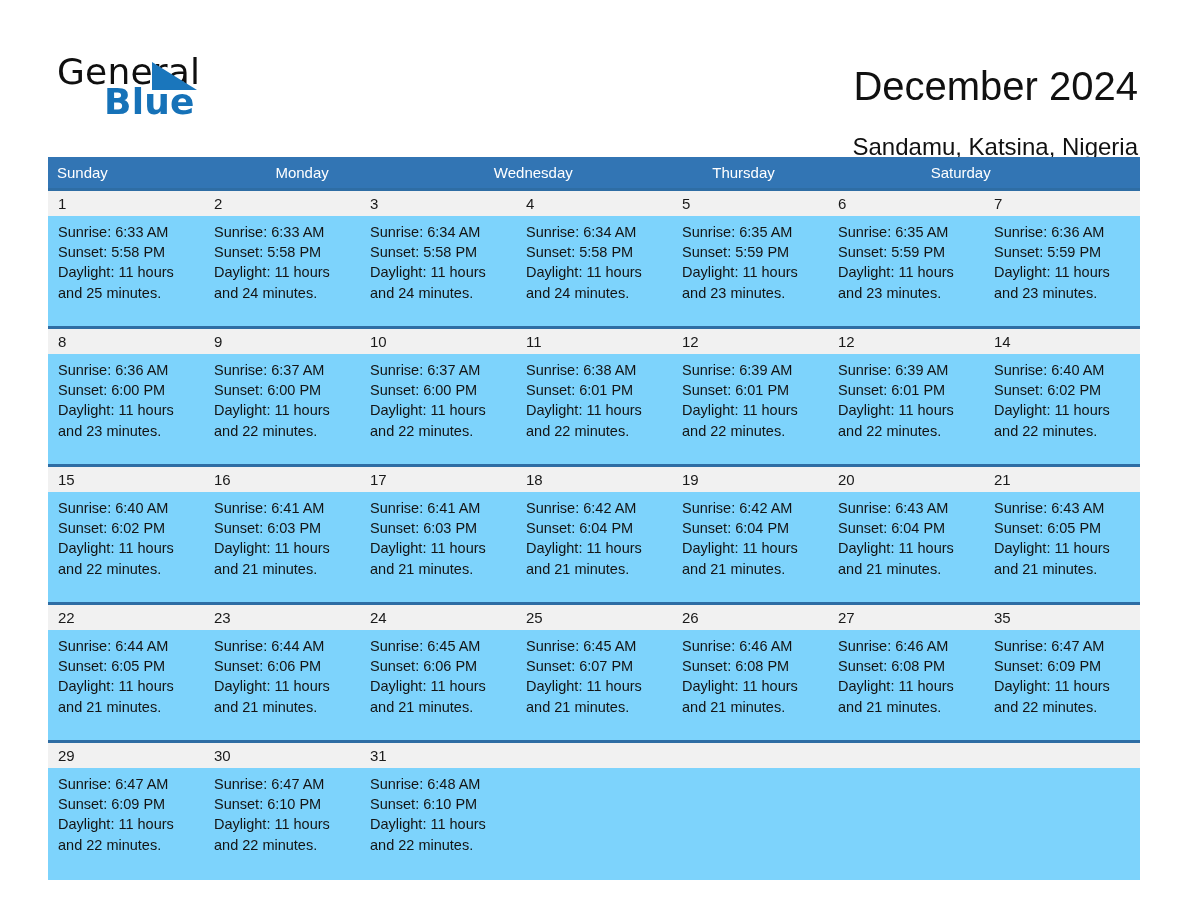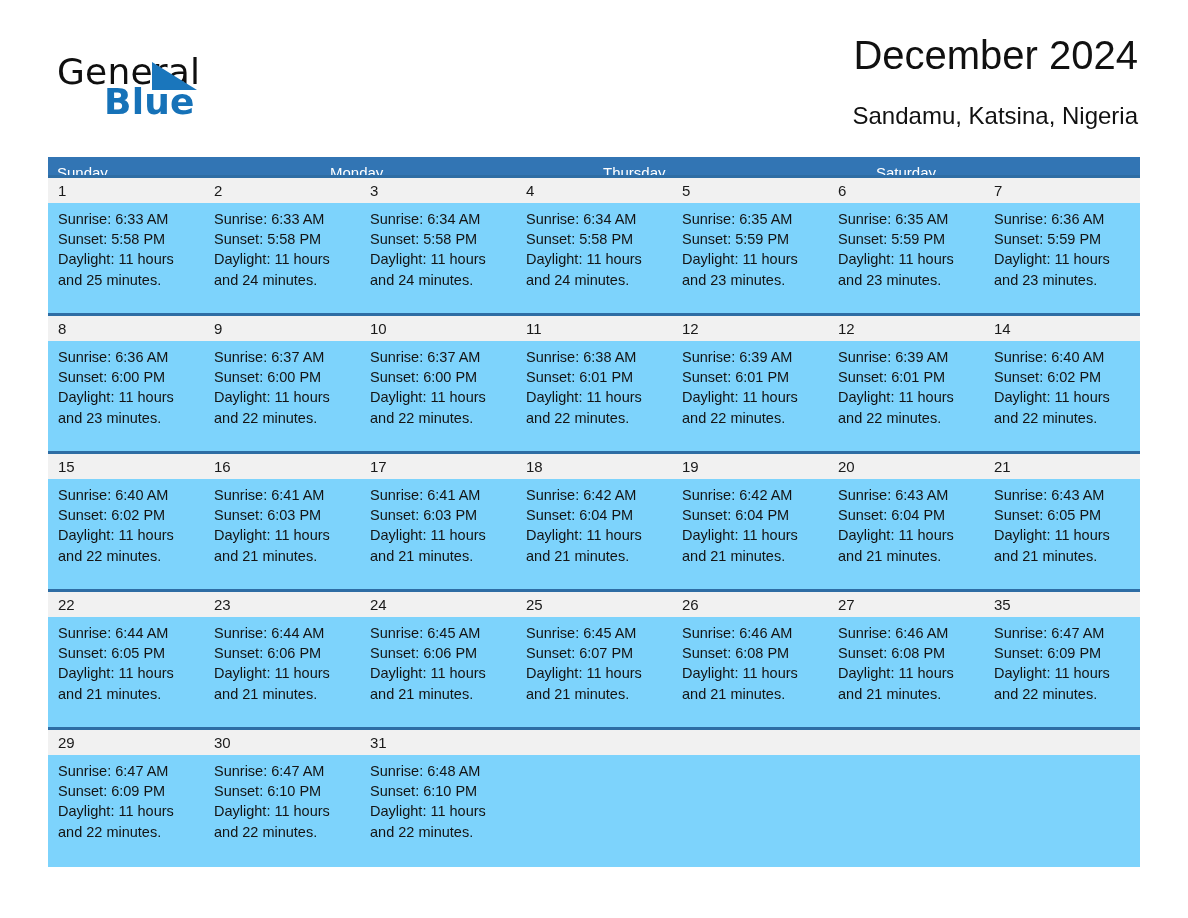--- a/index.html
+++ b/index.html
@@ -66,21 +66,21 @@
     top: 10px;
     width: 45px;
     height: 28px;
     background: #1a76bc;
     clip-path: polygon(0 100%, 100% 100%, 0 0);
   }
 
   .title-block {
     position: absolute;
     right: 50px;
-    top: 29px;
+    top: 60px;
     text-align: right;
   }
   .month-title {
     font-size: 40px;
     font-weight: 400;
     color: #111111;
     line-height: 52px;
     white-space: nowrap;
   }
   .location-title {
@@ -101,21 +101,21 @@
   }
 
   .dow-row {
     display: flex;
     width: 100%;
     background: #3275b4;
   }
   .dow-cell {
     flex: 1 1 0;
     box-sizing: border-box;
-    height: 18px;
+    height: 31px;
     line-height: 31px;
     padding-left: 9px;
     color: #ffffff;
     font-size: 15px;
     font-weight: 400;
     white-space: nowrap;
     overflow: hidden;
   }
 
   .week {
@@ -181,20 +181,21 @@
       <div class="location-title">Sandamu, Katsina, Nigeria</div>
     </div>
 
   </div>
 
   <div class="calendar">
 
     <div class="dow-row">
       <div class="dow-cell">Sunday</div>
       <div class="dow-cell">Monday</div>
+      <div class="dow-cell">Wednesday</div>
       <div class="dow-cell">Thursday</div>
       <div class="dow-cell">Saturday</div>
     </div>
 
     <div class="week">
       <div class="daynum-row">
         <div class="daynum-cell">1</div>
         <div class="daynum-cell">2</div>
         <div class="daynum-cell">3</div>
         <div class="daynum-cell">4</div>

